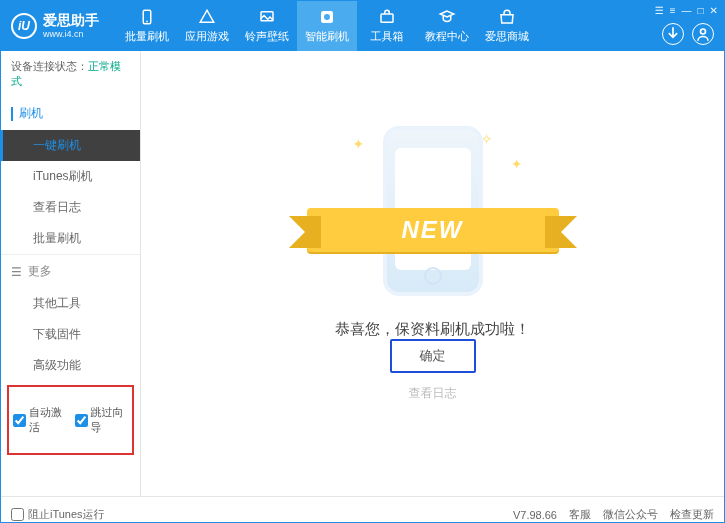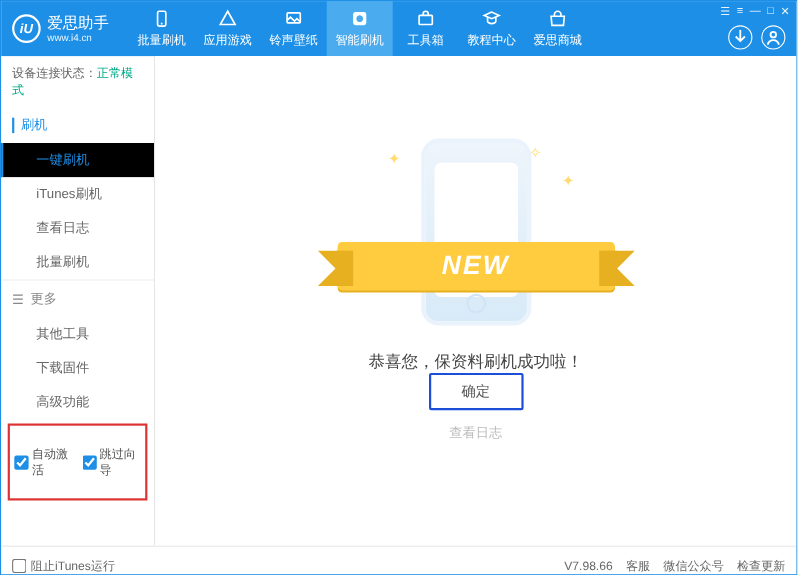--- a/index.html
+++ b/index.html
@@ -2,51 +2,51 @@
 <html><head>
 <meta charset="utf-8">
 <style>
 *{margin:0;padding:0;box-sizing:border-box;font-family:"Microsoft YaHei",Arial,sans-serif}
 body{background:#fff}
 .app{width:725px;height:523px;border:1px solid #1e8fe6;display:flex;flex-direction:column;overflow:hidden}
 .titlebar{height:50px;background:#1e8fe6;display:flex;align-items:center;color:#fff;font-size:11px;position:relative}
 .logo{display:flex;align-items:center;padding:0 10px;gap:6px}
 .logo-icon{width:26px;height:26px;border:2px solid #fff;border-radius:50%;display:flex;align-items:center;justify-content:center;font-weight:bold;font-size:12px;font-style:italic}
 .logo-text{display:flex;flex-direction:column;line-height:1.2}
-.logo-title{font-size:14px;font-weight:normal}
+.logo-title{font-size:14px;font-weight:bold}
 .logo-url{font-size:9px;opacity:.9}
 .nav{display:flex;height:100%;margin-left:8px}
 .nav-item{width:60px;display:flex;flex-direction:column;align-items:center;justify-content:center;gap:3px;cursor:pointer;font-size:11px}
 .nav-item.active{background:#4babef}
 .nav-icon{width:18px;height:18px;display:flex;align-items:center;justify-content:center}
 .title-actions{position:absolute;right:6px;top:4px;display:flex;gap:6px;font-size:10px}
 .title-actions span{cursor:pointer;opacity:.9}
 .header-circles{position:absolute;right:10px;bottom:6px;display:flex;gap:8px}
 .circle-btn{width:22px;height:22px;border:1.5px solid #fff;border-radius:50%;display:flex;align-items:center;justify-content:center;cursor:pointer}
 .body{flex:1;display:flex;overflow:hidden}
 .sidebar{width:140px;border-right:1px solid #e5e5e5;display:flex;flex-direction:column;font-size:12px;color:#555}
 .status-row{padding:8px 10px;font-size:11px;color:#666}
 .status-row .st{color:#0a8}
 .side-section{border-bottom:1px solid #eee}
 .side-header{display:flex;align-items:center;gap:6px;padding:8px 10px;color:#1e8fe6;font-size:12px}
 .side-header.muted{color:#aaa}
 .side-header .bar{width:2px;height:14px;background:#1e8fe6}
 .side-list{padding-left:0}
 .side-item{padding:7px 10px 7px 32px;cursor:pointer;color:#666;font-size:12px}
-.side-item.active{background:#000000;color:#1e8fe6;border-left:2px solid #1e8fe6;padding-left:30px}
+.side-item.active{background:#404040;color:#1e8fe6;border-left:2px solid #1e8fe6;padding-left:30px}
 .side-note{padding:6px 10px 6px 32px;font-size:11px;color:#999;line-height:1.4}
 .checks{border:2px solid #d33;margin:4px 6px;padding:18px 4px;display:flex;gap:8px;font-size:11px;color:#555}
 .checks label{display:flex;align-items:center;gap:3px;cursor:pointer}
 .checks input{accent-color:#1e8fe6}
 .main{flex:1;display:flex;flex-direction:column;align-items:center;justify-content:center;position:relative;background:#fff}
 .illus{position:relative;width:200px;height:180px;margin-top:-20px}
 .phone{width:100px;height:170px;background:linear-gradient(#eef5fb,#d8eaf8);border-radius:16px;margin:0 auto;position:relative;border:4px solid #eaf3fb}
 .phone::before{content:"";position:absolute;top:18px;left:8px;right:8px;bottom:22px;background:#fff;border-radius:6px}
 .phone::after{content:"";position:absolute;bottom:7px;left:50%;transform:translateX(-50%);width:14px;height:14px;border:2px solid #cfe5f7;border-radius:50%}
-.ribbon{position:absolute;top:94px;left:-26px;right:-26px;height:44px;background:#ffcc3f;border-radius:4px;display:flex;align-items:center;justify-content:center;font-weight:900;font-size:24px;color:#fff;letter-spacing:2px;font-style:italic;box-shadow:0 2px 0 #e6b020}
+.ribbon{position:absolute;top:82px;left:-26px;right:-26px;height:44px;background:#ffcc3f;border-radius:4px;display:flex;align-items:center;justify-content:center;font-weight:900;font-size:24px;color:#fff;letter-spacing:2px;font-style:italic;box-shadow:0 2px 0 #e6b020}
 .ribbon::before,.ribbon::after{content:"";position:absolute;top:8px;width:0;height:0;border:16px solid #e6b020}
 .ribbon::before{left:-18px;border-left-color:transparent}
 .ribbon::after{right:-18px;border-right-color:transparent}
 .sparkle{position:absolute;color:#ffdb70;font-size:14px}
 .s1{top:10px;left:20px}.s2{top:30px;right:10px}.s3{bottom:50px;left:5px}.s4{top:5px;right:40px}
 .msg{font-size:15px;color:#444;margin-top:14px}
 .ok-btn{margin-top:0;padding:6px 28px;border:2px solid #1d4ed8;background:#fff;font-size:13px;color:#555;cursor:pointer;border-radius:2px}
 .log-link{margin-top:12px;font-size:12px;color:#bbb;cursor:pointer}
 .footer{height:26px;border-top:1px solid #e5e5e5;display:flex;align-items:flex-end;font-size:11px;color:#666;padding:0 10px;justify-content:space-between}
 .footer-left{display:flex;align-items:center;gap:4px}

